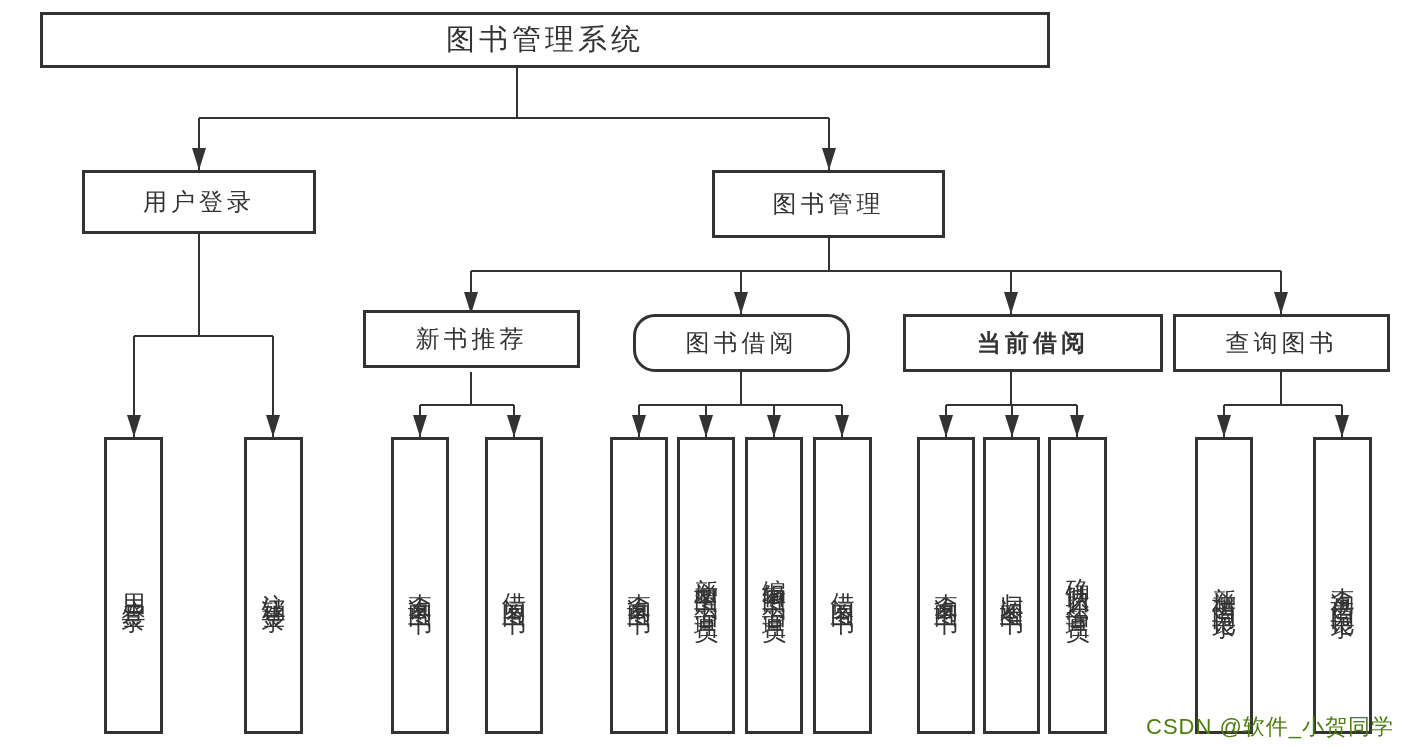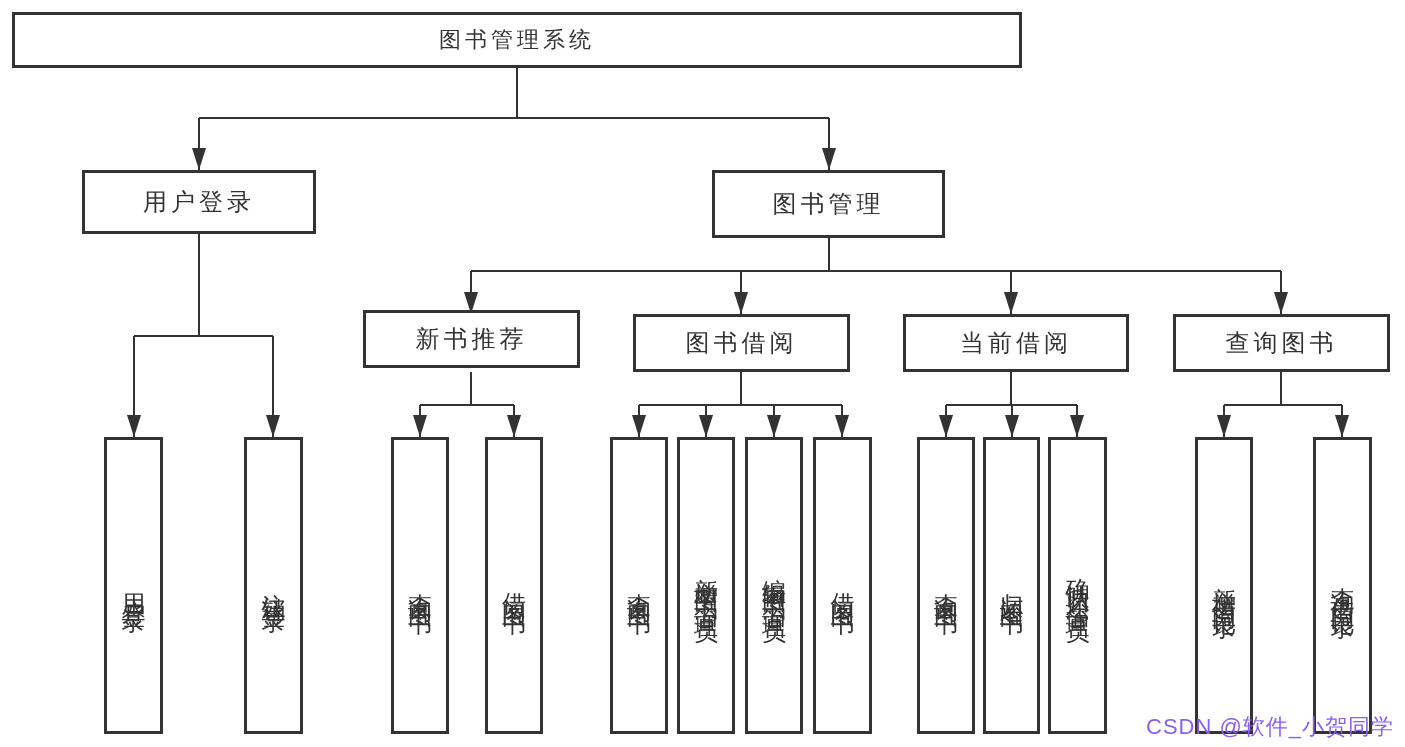--- a/index.html
+++ b/index.html
@@ -38,33 +38,34 @@
   }
   .vnode .vlabel {
     writing-mode: vertical-rl;
     text-orientation: mixed;
     font-size: 24px;
     letter-spacing: 6px;
     line-height: 1;
     color: #333333;
   }
   .root-node {
-    font-size: 22px;
+    font-size: 29px;
     letter-spacing: 4px;
+    margin-left: 28px;
   }
   .label {
     color: #333333;
   }
   .watermark {
     position: absolute;
     left: 1146px;
     top: 712px;
     font-size: 22px;
     letter-spacing: 1px;
-    color: #8b5cf6;
+    color: #4d7c0f;
     white-space: nowrap;
     z-index: 5;
   }
 </style>
 </head>
 <body>
 
 <div class="canvas">
 
   <svg class="connectors" width="1405" height="747" viewBox="0 0 1405 747" xmlns="http://www.w3.org/2000/svg">
@@ -112,24 +113,24 @@
   <div class="node hnode" style="left:82px; top:170px; width:234px; height:64px;">
     <span class="label">用户登录</span>
   </div>
   <div class="node hnode" style="left:712px; top:170px; width:233px; height:68px;">
     <span class="label">图书管理</span>
   </div>
 
   <div class="node hnode" style="left:363px; top:310px; width:217px; height:58px;">
     <span class="label">新书推荐</span>
   </div>
-  <div class="node hnode" style="left:633px; top:314px; width:217px; height:58px;">
+  <div class="node hnode" style="left:633px; top:314px; width:217px; height:58px;border-radius:22px;">
     <span class="label">图书借阅</span>
   </div>
-  <div class="node hnode" style="left:903px; top:314px; width:226px; height:58px;">
+  <div class="node hnode" style="left:903px; top:314px; width:260px; height:58px;font-weight:bold;">
     <span class="label">当前借阅</span>
   </div>
   <div class="node hnode" style="left:1173px; top:314px; width:217px; height:58px;">
     <span class="label">查询图书</span>
   </div>
 
   <div class="node vnode" style="left:104px; top:437px; width:59px; height:297px;">
     <span class="vlabel">用户登录</span>
   </div>
   <div class="node vnode" style="left:244px; top:437px; width:59px; height:297px;">

